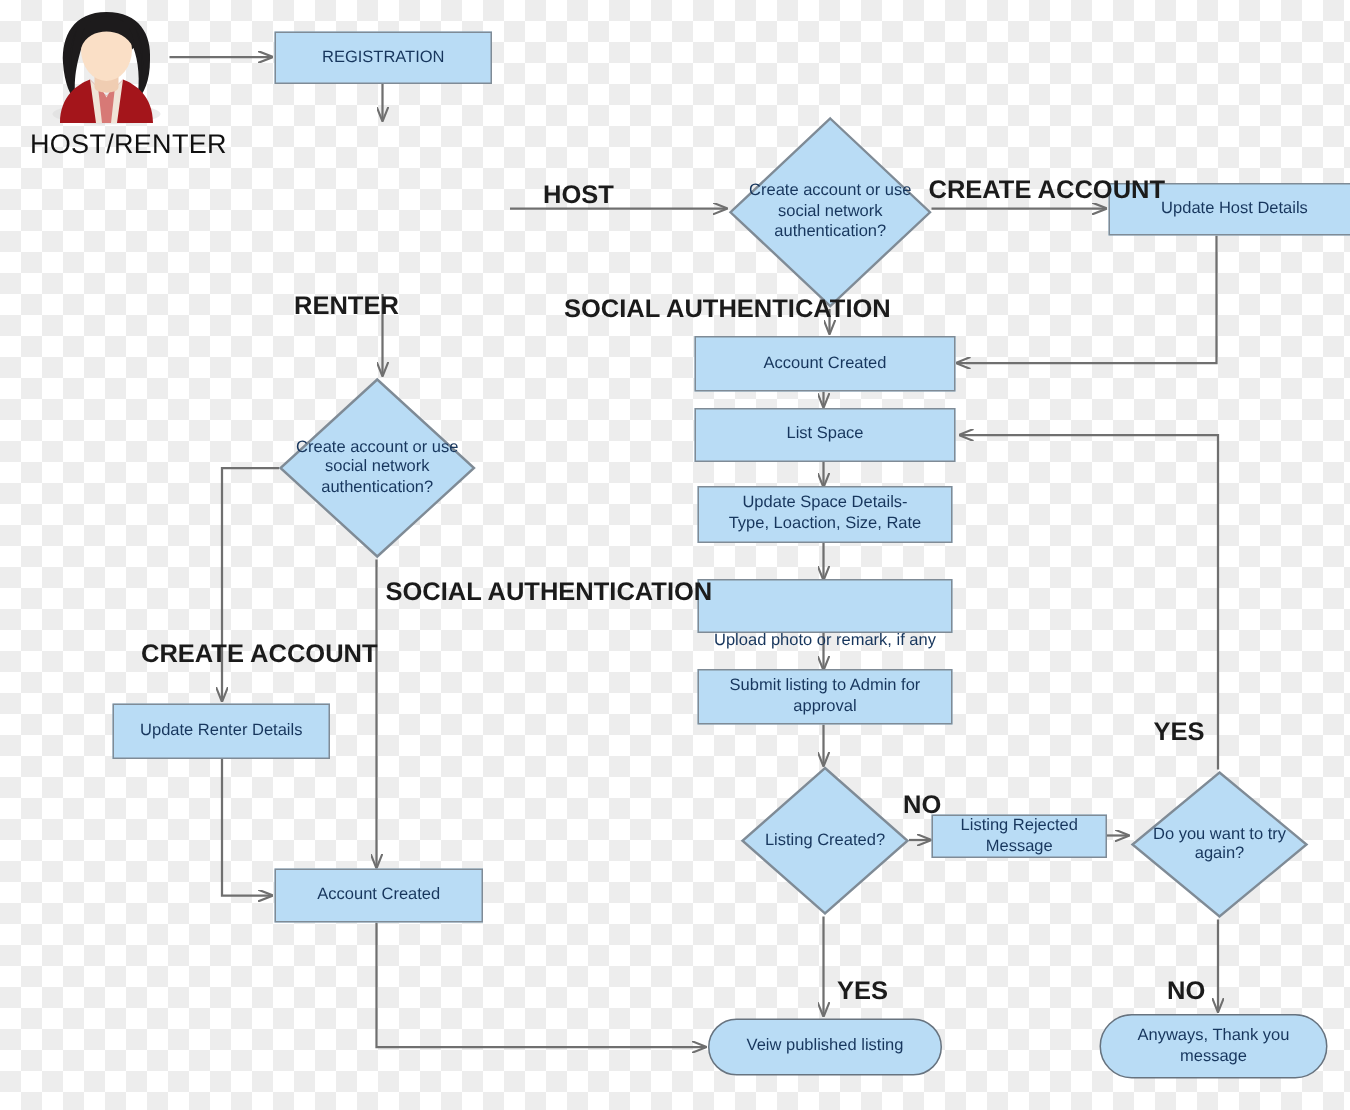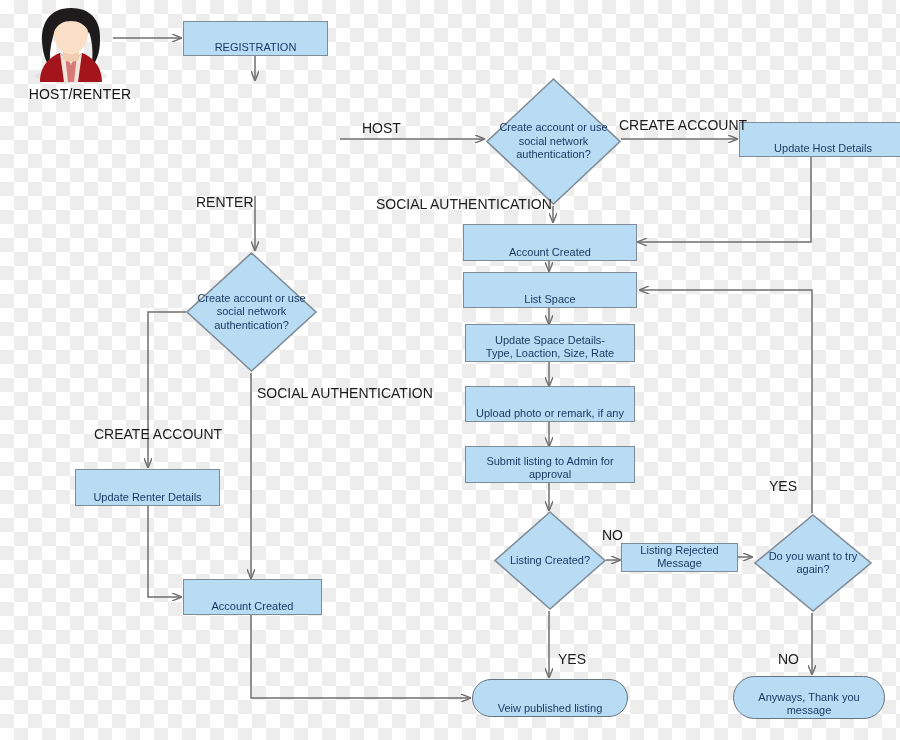--- a/index.html
+++ b/index.html
@@ -17,21 +17,21 @@
     background-image:
       linear-gradient(45deg,#ededed 25%,transparent 25%,transparent 75%,#ededed 75%,#ededed),
       linear-gradient(45deg,#ededed 25%,transparent 25%,transparent 75%,#ededed 75%,#ededed);
     background-size:28px 28px;
     background-position:0 0,14px 14px;
   }
   #edges{position:absolute;left:0;top:0;width:900px;height:740px;}
   .node{
     position:absolute;
     box-sizing:border-box;
-    display:flex;align-items:flex-end;justify-content:center;
+    display:flex;align-items:center;justify-content:center;
     text-align:center;
     color:#17365d;
     font-size:11px;
     line-height:1.25;
     z-index:3;
   }
   .proc{
     background:#b9dcf5;
     border:1.4px solid #7f8b96;
   }
@@ -51,30 +51,31 @@
     z-index:2;
     color:#17365d;
     font-size:11px;
     line-height:1.22;
     text-align:center;
     width:86%;
   }
   .elabel{
     position:absolute;
     color:#1b1b1b;
-    font-size:14px;
+    font-size:17px;
     white-space:nowrap;
     z-index:4;
+    font-weight:bold;
   }
   .avatar-wrap{position:absolute;z-index:3;}
   .avatar-cap{
     position:absolute;
     left:-8px;top:84px;width:120px;
     text-align:center;
-    font-size:14px;
+    font-size:18px;
     color:#111;
     letter-spacing:.2px;
   }
 </style>
 </head>
 <body>
 
 <div id="canvas">
 
   <svg id="edges" viewBox="0 0 900 740" xmlns="http://www.w3.org/2000/svg">

